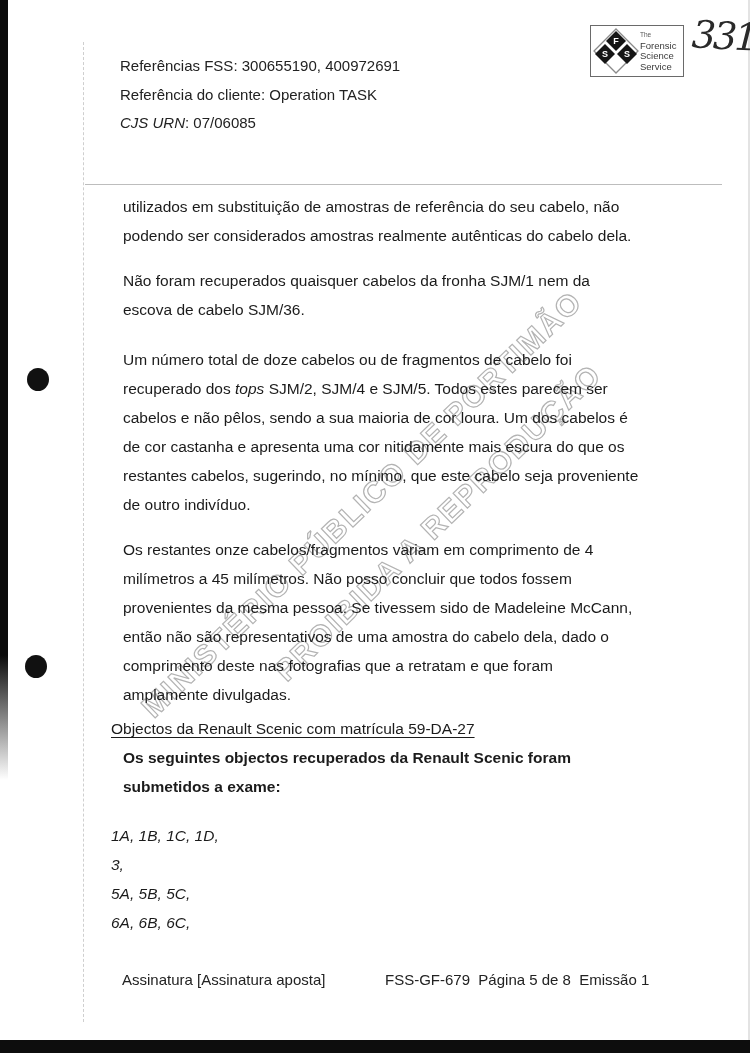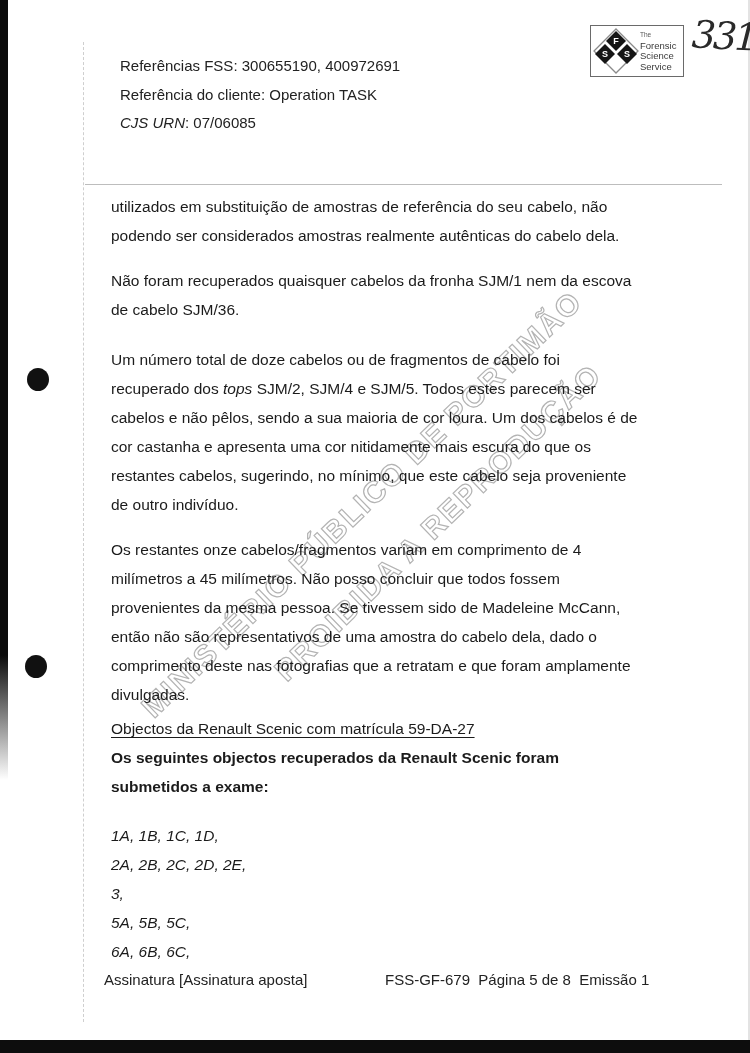--- a/index.html
+++ b/index.html
@@ -64,31 +64,31 @@
   @supports not (-webkit-text-stroke: 1px black) {
     .watermark { color:#cccccc; }
   }
   .watermark .wm2 { transform:translateX(42px); }
 
   
   .content {
     position:absolute; left:111px; top:192px; width:530px; z-index:2;
     font-size:15.5px; line-height:29px; color:#1b1b1b;
   }
-  .content p { margin:0 0 16px 0; }
+  .content p { margin:0 0 16px 12px; }
   .content p.gap-lg { margin-bottom:21px; }
   .content p.pre-head { margin-bottom:6px; }
   .section-heading { text-decoration:underline; text-underline-offset:3px; line-height:28px; }
   .intro { margin:0 0 12px 0;font-weight:bold; }
   .exam-list { font-style:italic;margin-top:20px; }
   .exam-list div { line-height:29px; }
 
   
   .footer { position:absolute; left:0; top:971px; width:750px; font-size:15px; color:#222; z-index:2; }
-  .footer .sig { position:absolute; left:104px; }
+  .footer .sig { position:absolute; left:122px; }
   .footer .ref { position:absolute; left:385px; white-space:pre-wrap; }
 </style>
 </head>
 <body>
 
 <div class="page">
 
   <div class="left-bar"></div>
   <div class="bottom-bar"></div>
   <div class="right-edge"></div>
@@ -131,21 +131,20 @@
 
   <div class="content">
     <p>utilizados em substituição de amostras de referência do seu cabelo, não podendo ser considerados amostras realmente autênticas do cabelo dela.</p>
     <p class="gap-lg">Não foram recuperados quaisquer cabelos da fronha SJM/1 nem da escova de cabelo SJM/36.</p>
     <p><span>Um número total de doze cabelos ou de fragmentos de cabelo foi recuperado dos </span><em>tops</em><span> SJM/2, SJM/4 e SJM/5. Todos estes parecem ser cabelos e não pêlos, sendo a sua maioria de cor loura. Um dos cabelos é de cor castanha e apresenta uma cor nitidamente mais escura do que os restantes cabelos, sugerindo, no mínimo, que este cabelo seja proveniente de outro indivíduo.</span></p>
     <p class="pre-head">Os restantes onze cabelos/fragmentos variam em comprimento de 4 milímetros a 45 milímetros. Não posso concluir que todos fossem provenientes da mesma pessoa. Se tivessem sido de Madeleine McCann, então não são representativos de uma amostra do cabelo dela, dado o comprimento deste nas fotografias que a retratam e que foram amplamente divulgadas.</p>
     <div class="section-heading">Objectos da Renault Scenic com matrícula 59-DA-27</div>
     <p class="intro">Os seguintes objectos recuperados da Renault Scenic foram submetidos a exame:</p>
     <div class="exam-list">
       <div>1A, 1B, 1C, 1D,</div>
-      <div>2A, 2B, 2C, 2D, 2E,</div>
       <div>3,</div>
       <div>5A, 5B, 5C,</div>
       <div>6A, 6B, 6C,</div>
     </div>
   </div>
 
   <div class="footer">
     <span class="sig">Assinatura [Assinatura aposta]</span>
     <span class="ref">FSS-GF-679  Página 5 de 8  Emissão 1</span>
   </div>

